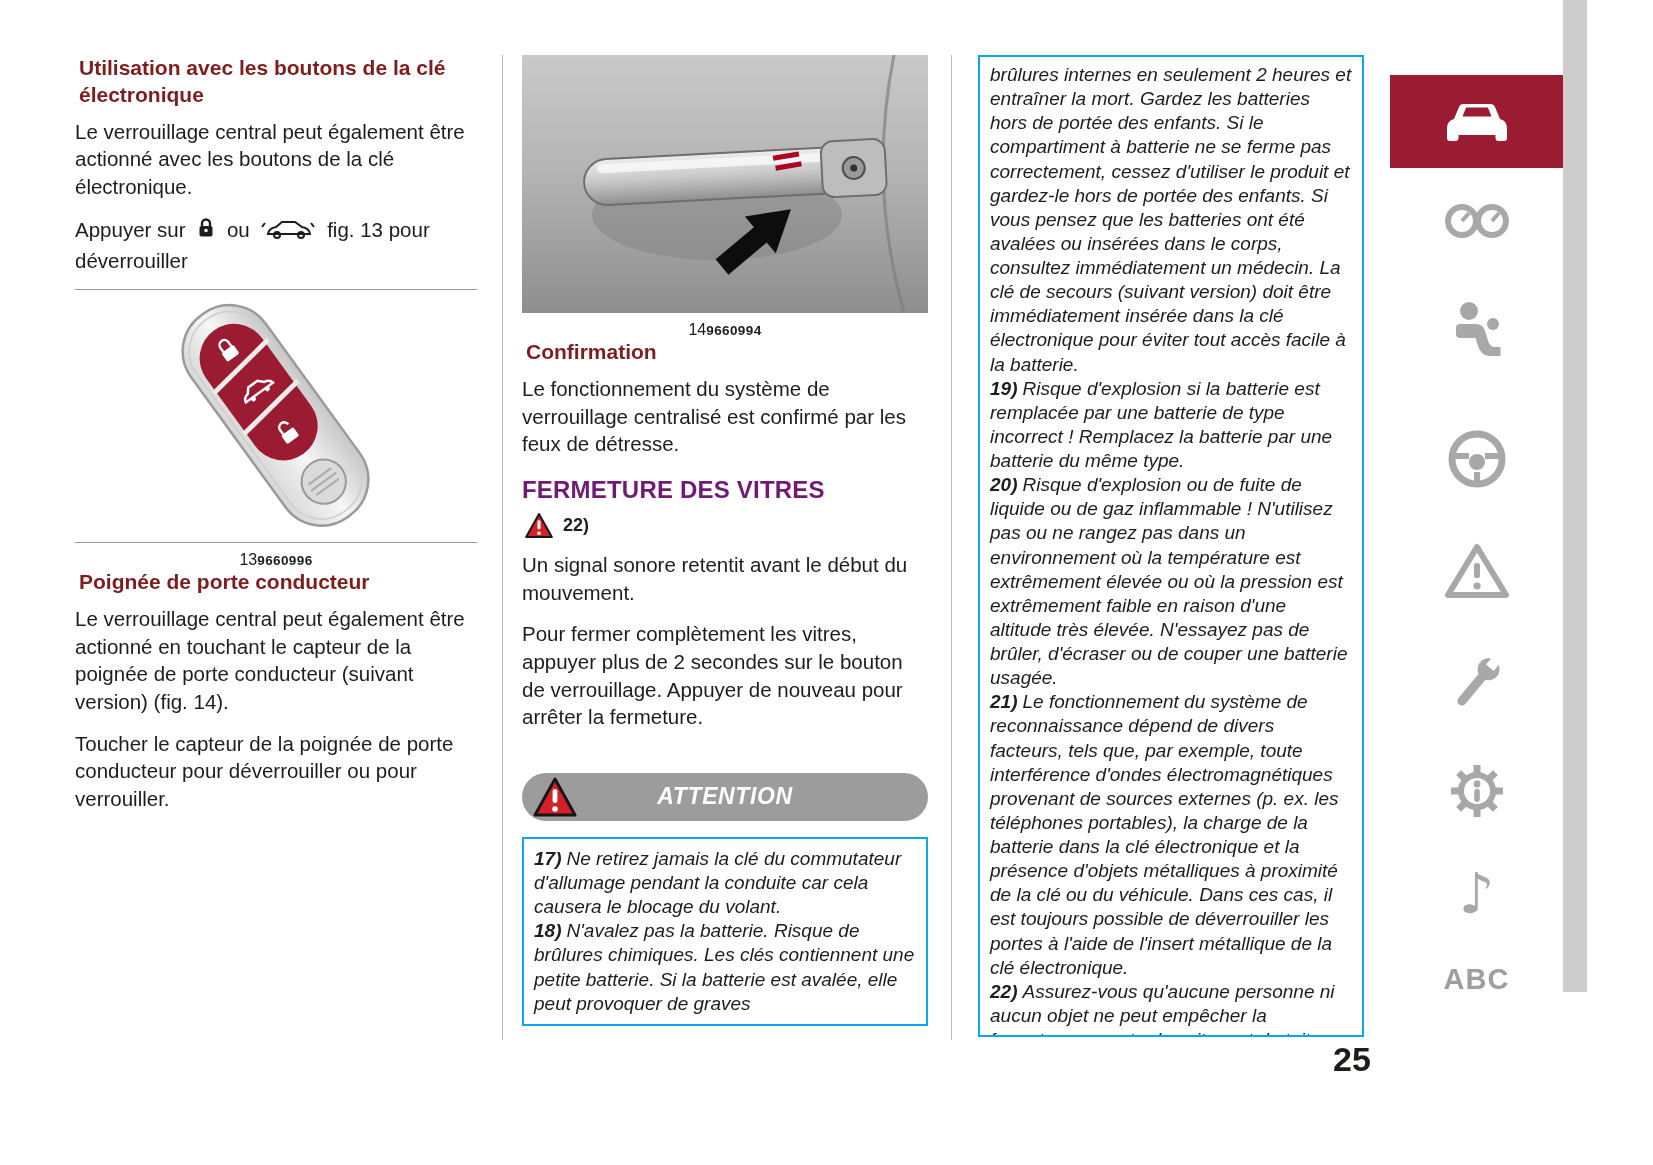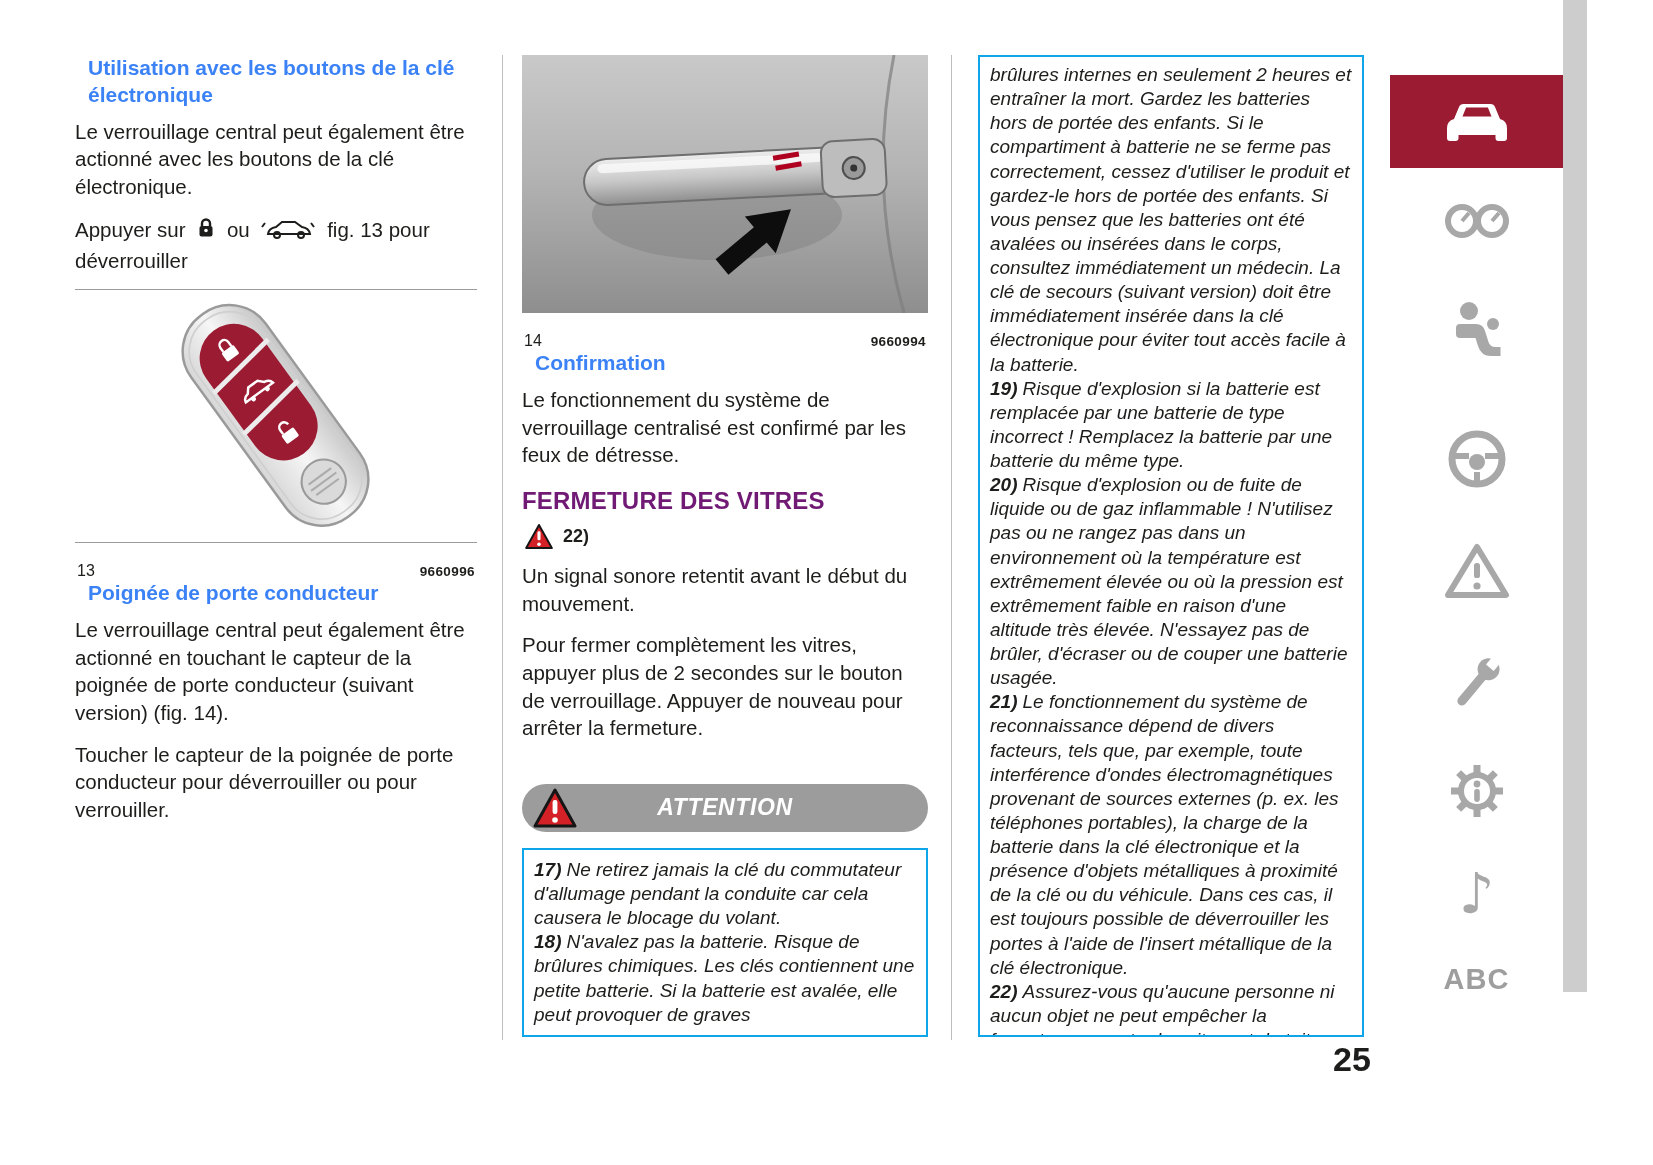--- a/index.html
+++ b/index.html
@@ -3,33 +3,33 @@
 <meta charset="utf-8">
 <style>
   html,body{margin:0;padding:0;background:#ffffff;}
   .page{position:relative;width:1653px;height:1165px;background:#ffffff;overflow:hidden;
         font-family:"Liberation Sans",sans-serif;color:#1d1d1b;}
   .vsep{position:absolute;top:55px;height:985px;width:1px;background:#bdbdbd;}
   .col{position:absolute;top:55px;}
   .col-left{left:75px;width:402px;}
   .col-mid{left:522px;width:406px;}
   .col-right{left:978px;width:386px;}
-  h2.sub{font-size:21px;font-weight:bold;color:#3b82f6;margin:0 0 9px 13px;line-height:1.28;}
+  h2.sub{font-size:21px;font-weight:bold;color:#7f1d1d;margin:0 0 9px 4px;line-height:1.28;}
   h2.chapter{font-size:24px;font-weight:bold;color:#701a75;margin:18px 0 8px 0;letter-spacing:.2px;}
   p.body{font-size:20.5px;line-height:1.35;margin:0 0 14px 0;}
   .icon-line{line-height:1.55;margin:0 0 10px 0;}
   .ii{display:inline-block;vertical-align:middle;margin:0 6px;}
   
   .fig{margin:10px 0 0 0;}
   .fig-rule{height:1px;background:#9b9b9b;}
   .fig-img{display:flex;align-items:center;justify-content:center;overflow:hidden;}
   .fig-img.fob{height:252px;}
   .fig-img.door{height:258px;padding:0;}
   .fig-img.door svg{display:block;}
-  .fig-cap{display:flex;justify-content:space-between;align-items:baseline;padding:19px 2px 0 2px;}
+  .fig-cap{display:flex;justify-content:center;align-items:baseline;padding:8px 2px 0 2px;}
   .fig-num{font-size:16px;}
   .fig-code{font-weight:bold;font-size:13.5px;letter-spacing:.4px;}
   .mt{margin-top:26px;}
   .mt2{margin-top:24px;}
   
   .refline{display:flex;align-items:center;gap:9px;margin:4px 0 12px 2px;}
   .refnum{font-weight:bold;font-size:18px;}
   
   .att-band{position:relative;height:48px;background:#9c9c9c;margin-top:42px;
             display:flex;align-items:center;justify-content:center;border-radius:24px;}

